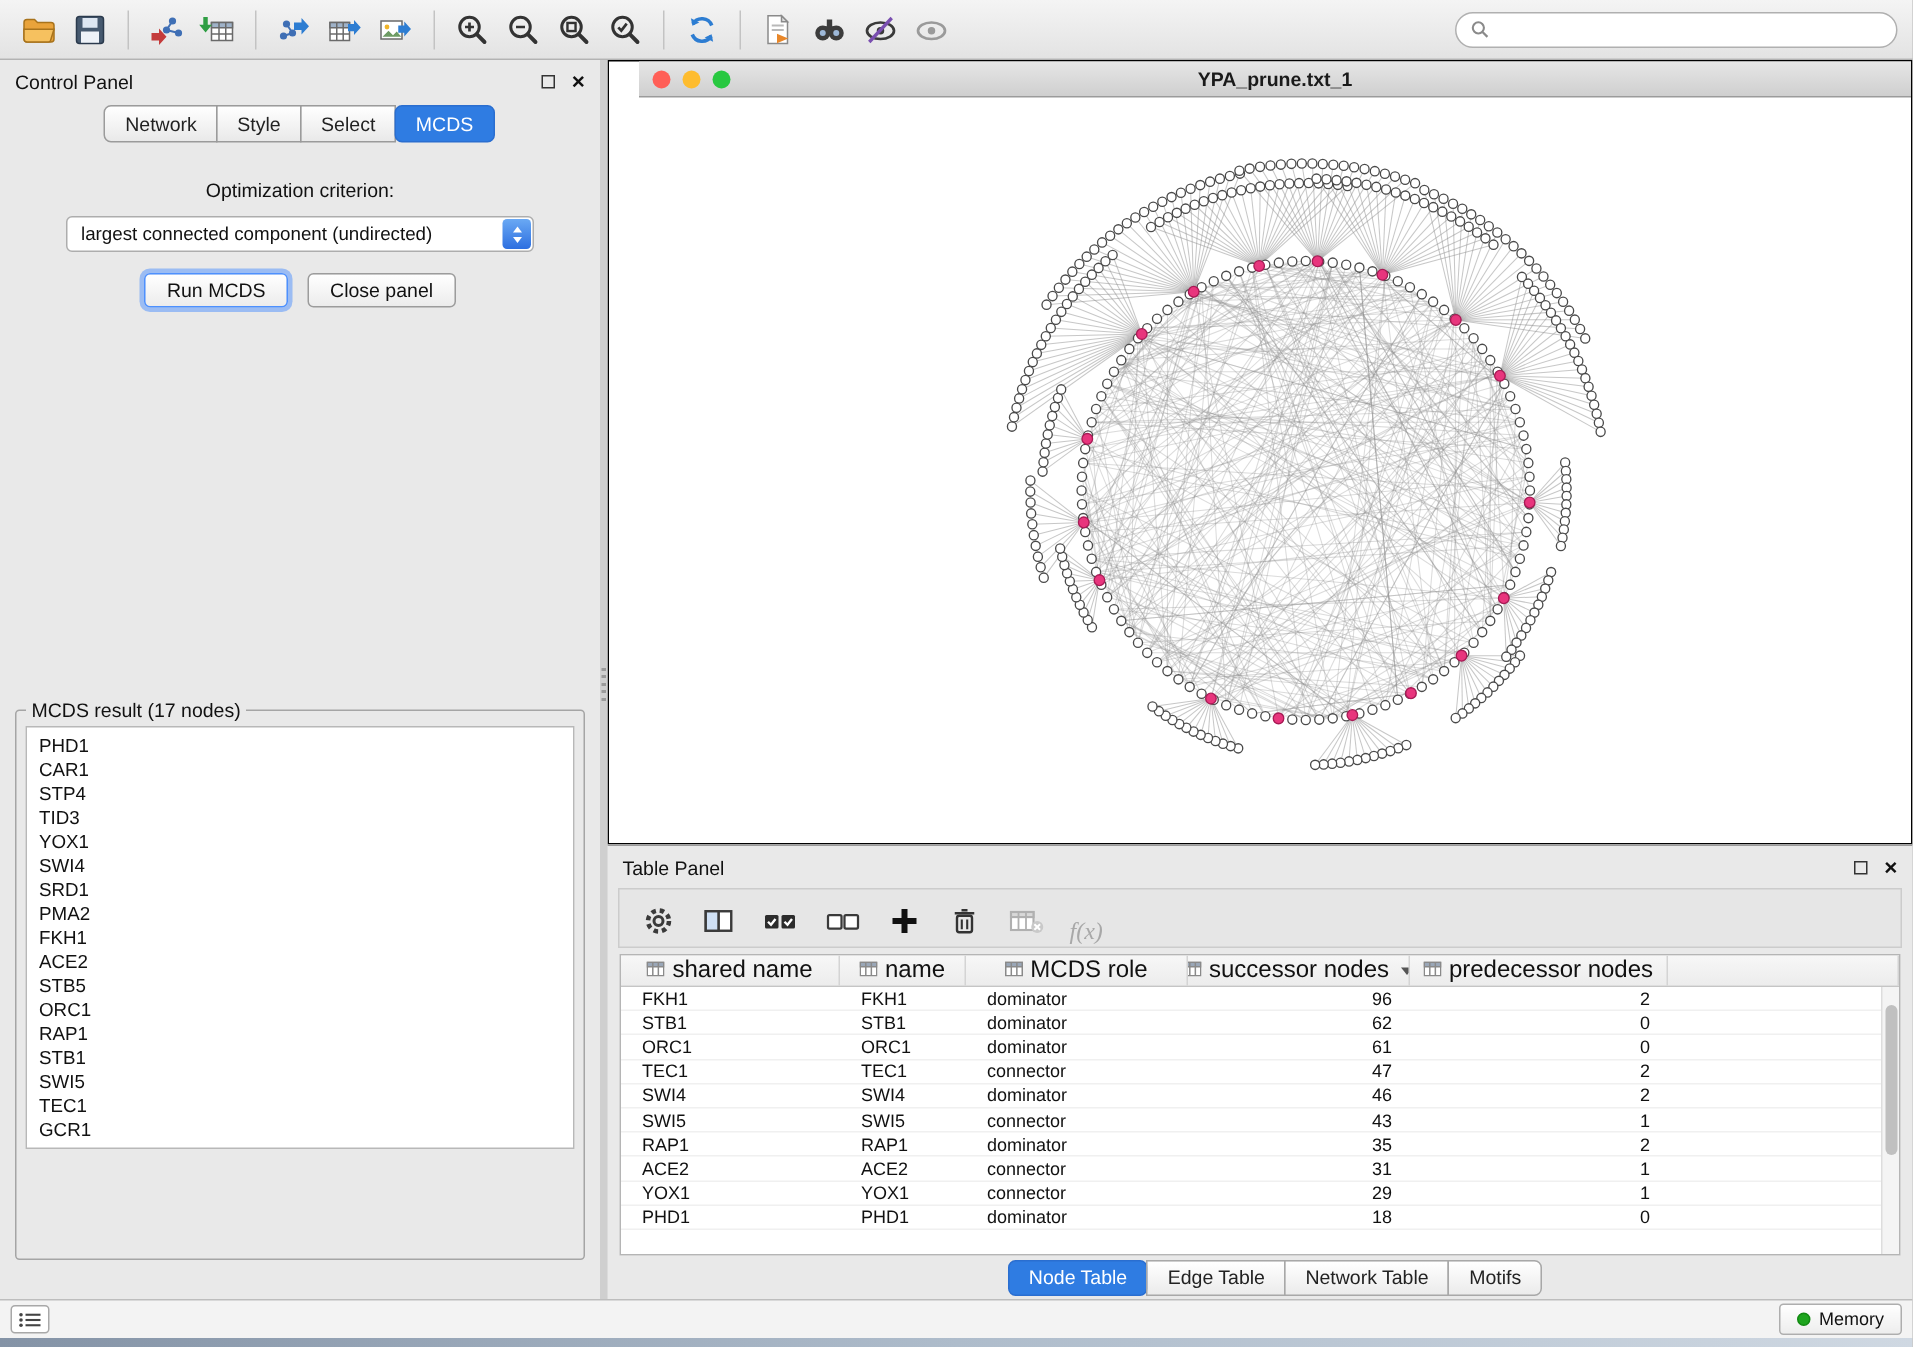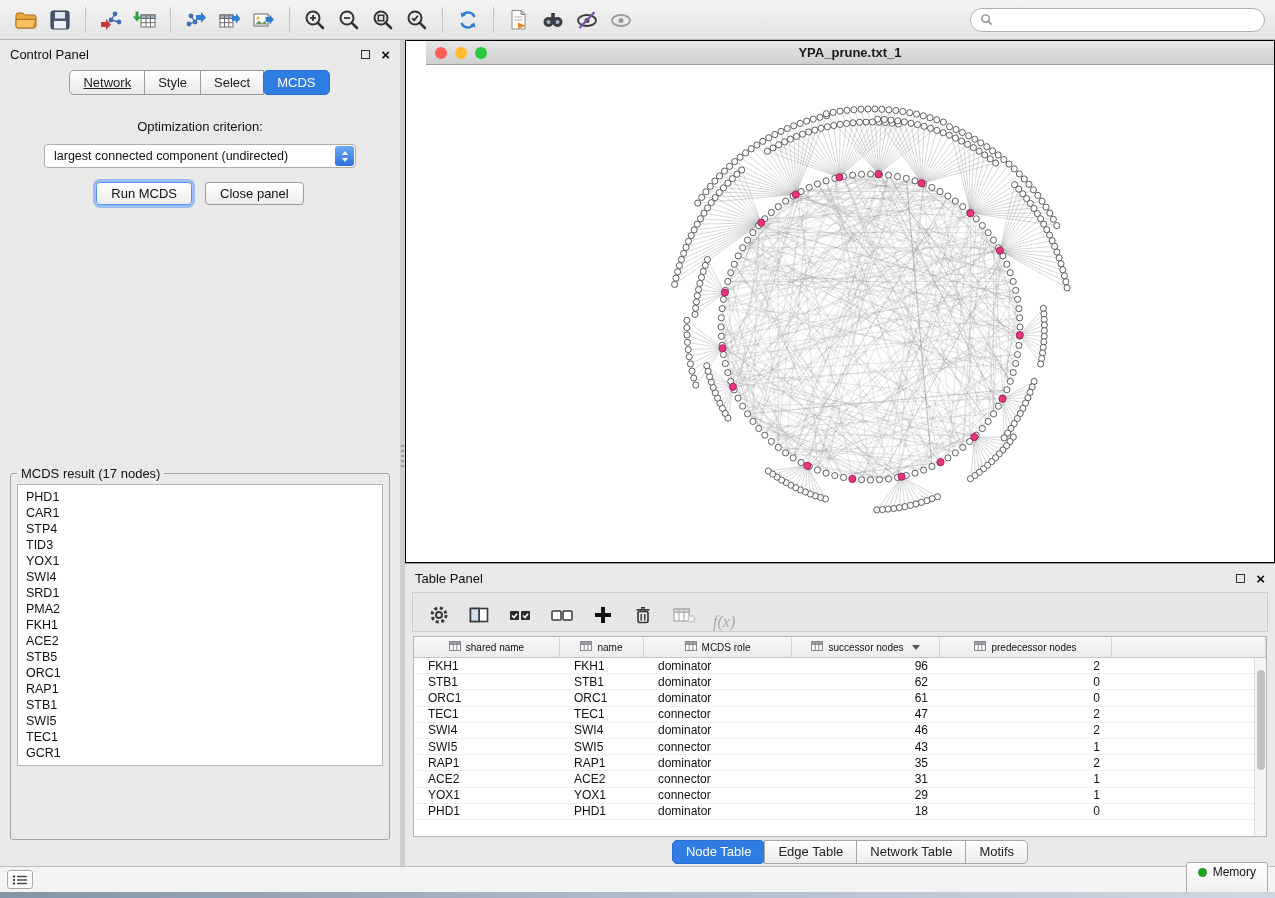--- a/index.html
+++ b/index.html
@@ -18,21 +18,21 @@
   .main { flex:1; display:flex; min-height:0; }
 
   
   .control-panel { width:400px; flex:0 0 400px; background:#e9e9e9; display:flex; flex-direction:column; }
   .panel-header { height:28px; display:flex; align-items:center; padding:0 10px; font-size:13px; color:#111; flex:0 0 auto; }
   .win-btns { margin-left:auto; display:flex; gap:11px; align-items:center; }
   .float-glyph { width:9px; height:9px; border:1.4px solid #333; display:inline-block; }
   .close-glyph { font-size:15px; line-height:9px; color:#111; font-weight:bold; }
   .ctabs { display:flex; justify-content:center; padding:2px 0 8px; flex:0 0 auto; }
   .ctab { font-size:13px; padding:4px 13px; border:1px solid #9b9b9b; background:linear-gradient(#ffffff,#e9e9e9); margin-left:-1px; color:#222; }
-  .ctab:first-child { border-radius:5px 0 0 5px;text-decoration:underline; }
+  .ctab:first-child { border-radius:5px 0 0 5px; }
   .ctab:last-child { border-radius:0 5px 5px 0; }
   .ctab.active { background:#2f7ce2; color:#fff; border:1px solid #2a6ed0; border-radius:5px; }
   .opt-label { text-align:center; font-size:13px; color:#111; margin-top:16px; }
   .dropdown { margin:10px 44px 0; height:24px; background:#fff; border:1px solid #adadad; border-radius:4px; display:flex; align-items:center; font-size:12.5px; color:#111; padding:0 24px 0 9px; position:relative; }
   .dd-stepper { position:absolute; right:1px; top:1px; bottom:1px; width:19px; border-radius:3px; background:linear-gradient(#6aa9f4,#2d6fe0); display:flex; flex-direction:column; align-items:center; justify-content:center; gap:3px; }
   .tri-up { width:0; height:0; border-left:3.5px solid transparent; border-right:3.5px solid transparent; border-bottom:4.5px solid #fff; }
   .tri-dn { width:0; height:0; border-left:3.5px solid transparent; border-right:3.5px solid transparent; border-top:4.5px solid #fff; }
   .btn-row { display:flex; justify-content:center; gap:13px; margin-top:14px; }
   .btn { font-size:13px; color:#111; padding:3px 14px; background:linear-gradient(#ffffff,#ececec); border:1px solid #9c9c9c; border-radius:4px; }
   .btn.focus { border-color:#4d90fe; box-shadow:0 0 0 3px rgba(77,144,254,.5); }
@@ -55,38 +55,38 @@
   .net-canvas { flex:1; min-height:0; }
   .net-canvas svg { display:block; width:100%; height:100%; }
 
   
   .table-panel { flex:1; min-height:0; display:flex; flex-direction:column; background:#e9e9e9; border-top:1px solid #9a9a9a; }
   .tp-toolbar { height:40px; flex:0 0 40px; margin:0 7px; background:#e6e6e6; border:1px solid #cccccc; display:flex; align-items:flex-end; gap:16px; padding:0 14px; }
   .fx { font-family:"Liberation Serif", serif; font-style:italic; font-size:16px; color:#a8a8a8; }
   .table-wrap { flex:1; min-height:0; margin:4px 8px 0; background:#fff; border:1px solid #b5b5b5; position:relative; display:flex; flex-direction:column; overflow:hidden; }
   .thead, .trow { display:grid; grid-template-columns:146px 84px 148px 148px 172px 1fr; }
   .thead { background:linear-gradient(#f7f7f7,#ececec); border-bottom:1px solid #c5c5c5; height:21px; flex:0 0 21px; }
-  .th { display:flex; align-items:center; justify-content:center; gap:5px; font-size:10px; color:#111; border-right:1px solid #d4d4d4; overflow:hidden; white-space:nowrap; }
+  .th { display:flex; align-items:center; justify-content:center; gap:5px; font-size:16px; color:#111; border-right:1px solid #d4d4d4; overflow:hidden; white-space:nowrap; }
   .sort-tri { width:0; height:0; border-left:4px solid transparent; border-right:4px solid transparent; border-top:5px solid #555; margin-left:3px; }
   .tbody { flex:1; overflow:hidden; }
   .trow { height:16.2px; align-items:center; border-bottom:1px solid #f0f0f0; }
   .td { font-size:12px; color:#111; padding-left:14px; white-space:nowrap; overflow:hidden; }
   .td.num { text-align:right; padding-left:0; padding-right:12px; }
   .vscroll { position:absolute; right:0; top:21px; bottom:0; width:12px; background:#f4f4f4; border-left:1px solid #ddd; }
   .vscroll .thumb { position:absolute; left:1.5px; width:8px; top:12px; height:100px; background:#c0c0c0; border-radius:4px; }
   .bottom-tabs { height:29px; flex:0 0 29px; display:flex; align-items:center; justify-content:center; }
   .btab { font-size:13px; padding:3.5px 13px; border:1px solid #a8a8a8; background:linear-gradient(#ffffff,#ebebeb); margin-left:-1px; color:#222; }
   .btab:first-child { border-radius:5px 0 0 5px;margin-left:20px; }
   .btab:last-child { border-radius:0 5px 5px 0; }
   .btab.active { background:#2f7ce2; color:#fff; border:1px solid #2a6ed0; border-radius:5px; }
 
   
   .status-bar { height:26px; flex:0 0 26px; background:#f3f3f3; border-top:1px solid #bdbdbd; display:flex; align-items:center; padding:0 7px; }
   .menu-btn { width:26px; height:19px; border:1px solid #a8a8a8; border-radius:3px; background:#fff; display:flex; align-items:center; justify-content:center; }
-  .memory-btn { margin-left:auto; display:flex; align-items:center; gap:6px; border:1px solid #aeaeae; border-radius:3px; background:linear-gradient(#ffffff,#ededed); padding:2px 11px 17px; font-size:12px; color:#111; }
+  .memory-btn { margin-left:auto; display:flex; align-items:center; gap:6px; border:1px solid #aeaeae; border-radius:3px; background:linear-gradient(#ffffff,#ededed); padding:2px 11px 3px; font-size:12px; color:#111; }
   .green-dot { width:9px; height:9px; border-radius:50%; background:#1ea51e; border:1px solid #128a12; }
   .desktop-strip { height:6px; flex:0 0 6px; background:linear-gradient(90deg,#8493a6,#aebccb,#cfd8e2); }
 </style>
 </head>
 <body>
 
 <div class="app">
 
   <div class="toolbar">
     <div class="icon-btn">

